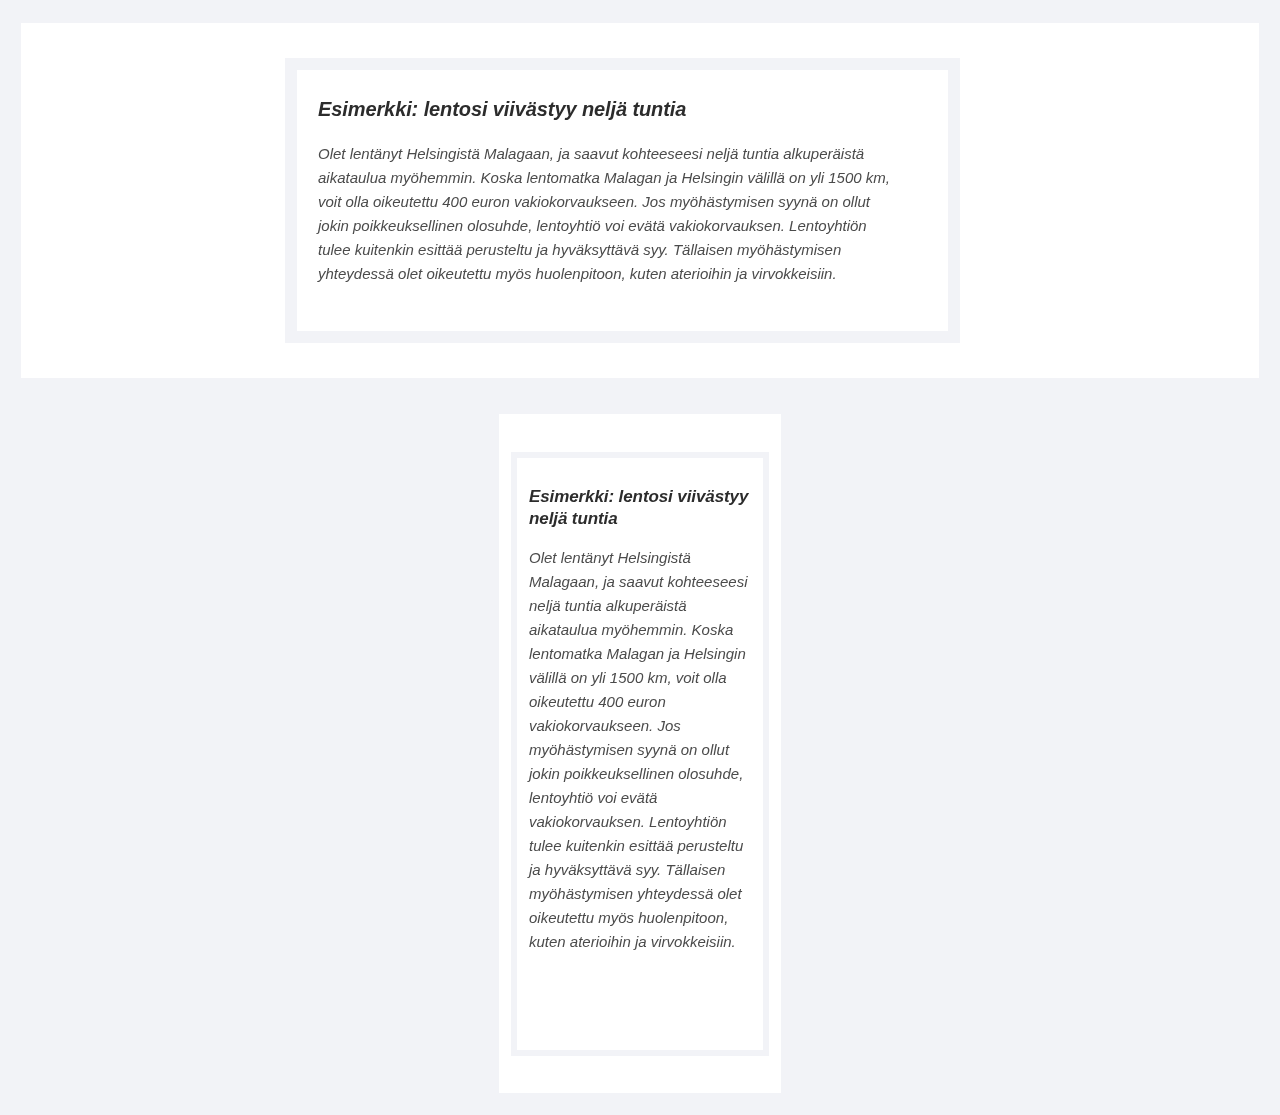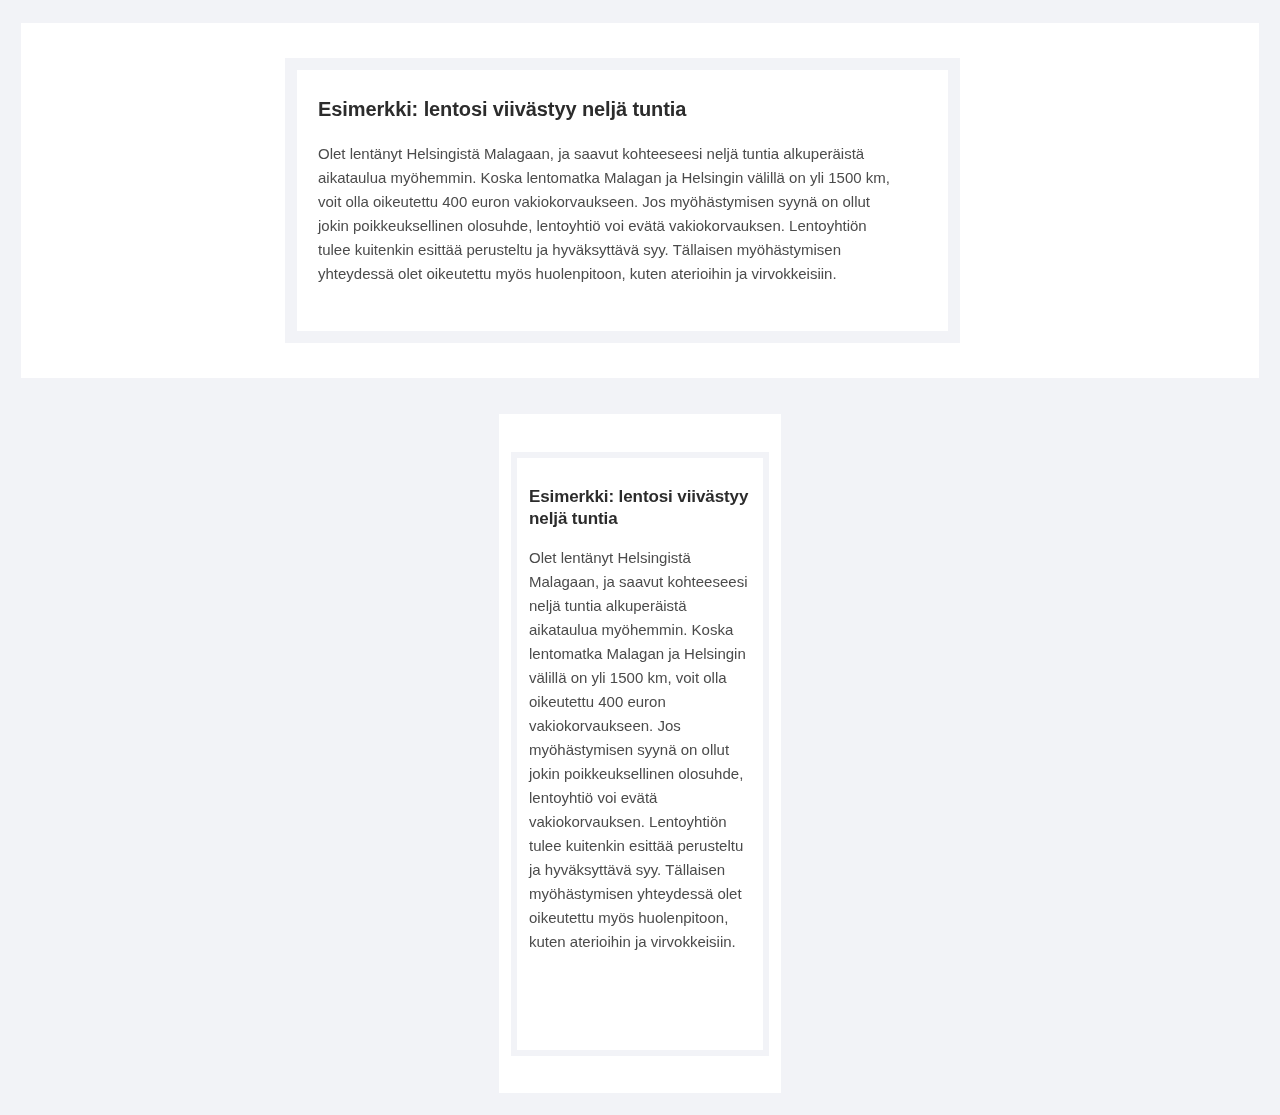--- a/index.html
+++ b/index.html
@@ -1,16 +1,16 @@
 <!DOCTYPE html>
 <html lang="fi"><head>
 <meta charset="utf-8">
 <title>Esimerkki: lentosi viivästyy neljä tuntia</title>
 <style>
-  * { box-sizing: border-box; }
+  * { box-sizing: border-box; font-style: italic; }
 
   html, body {
     margin: 0;
     padding: 0;
   }
 
   body {
     width: 1280px;
     height: 1115px;
     background: #f2f3f7;

